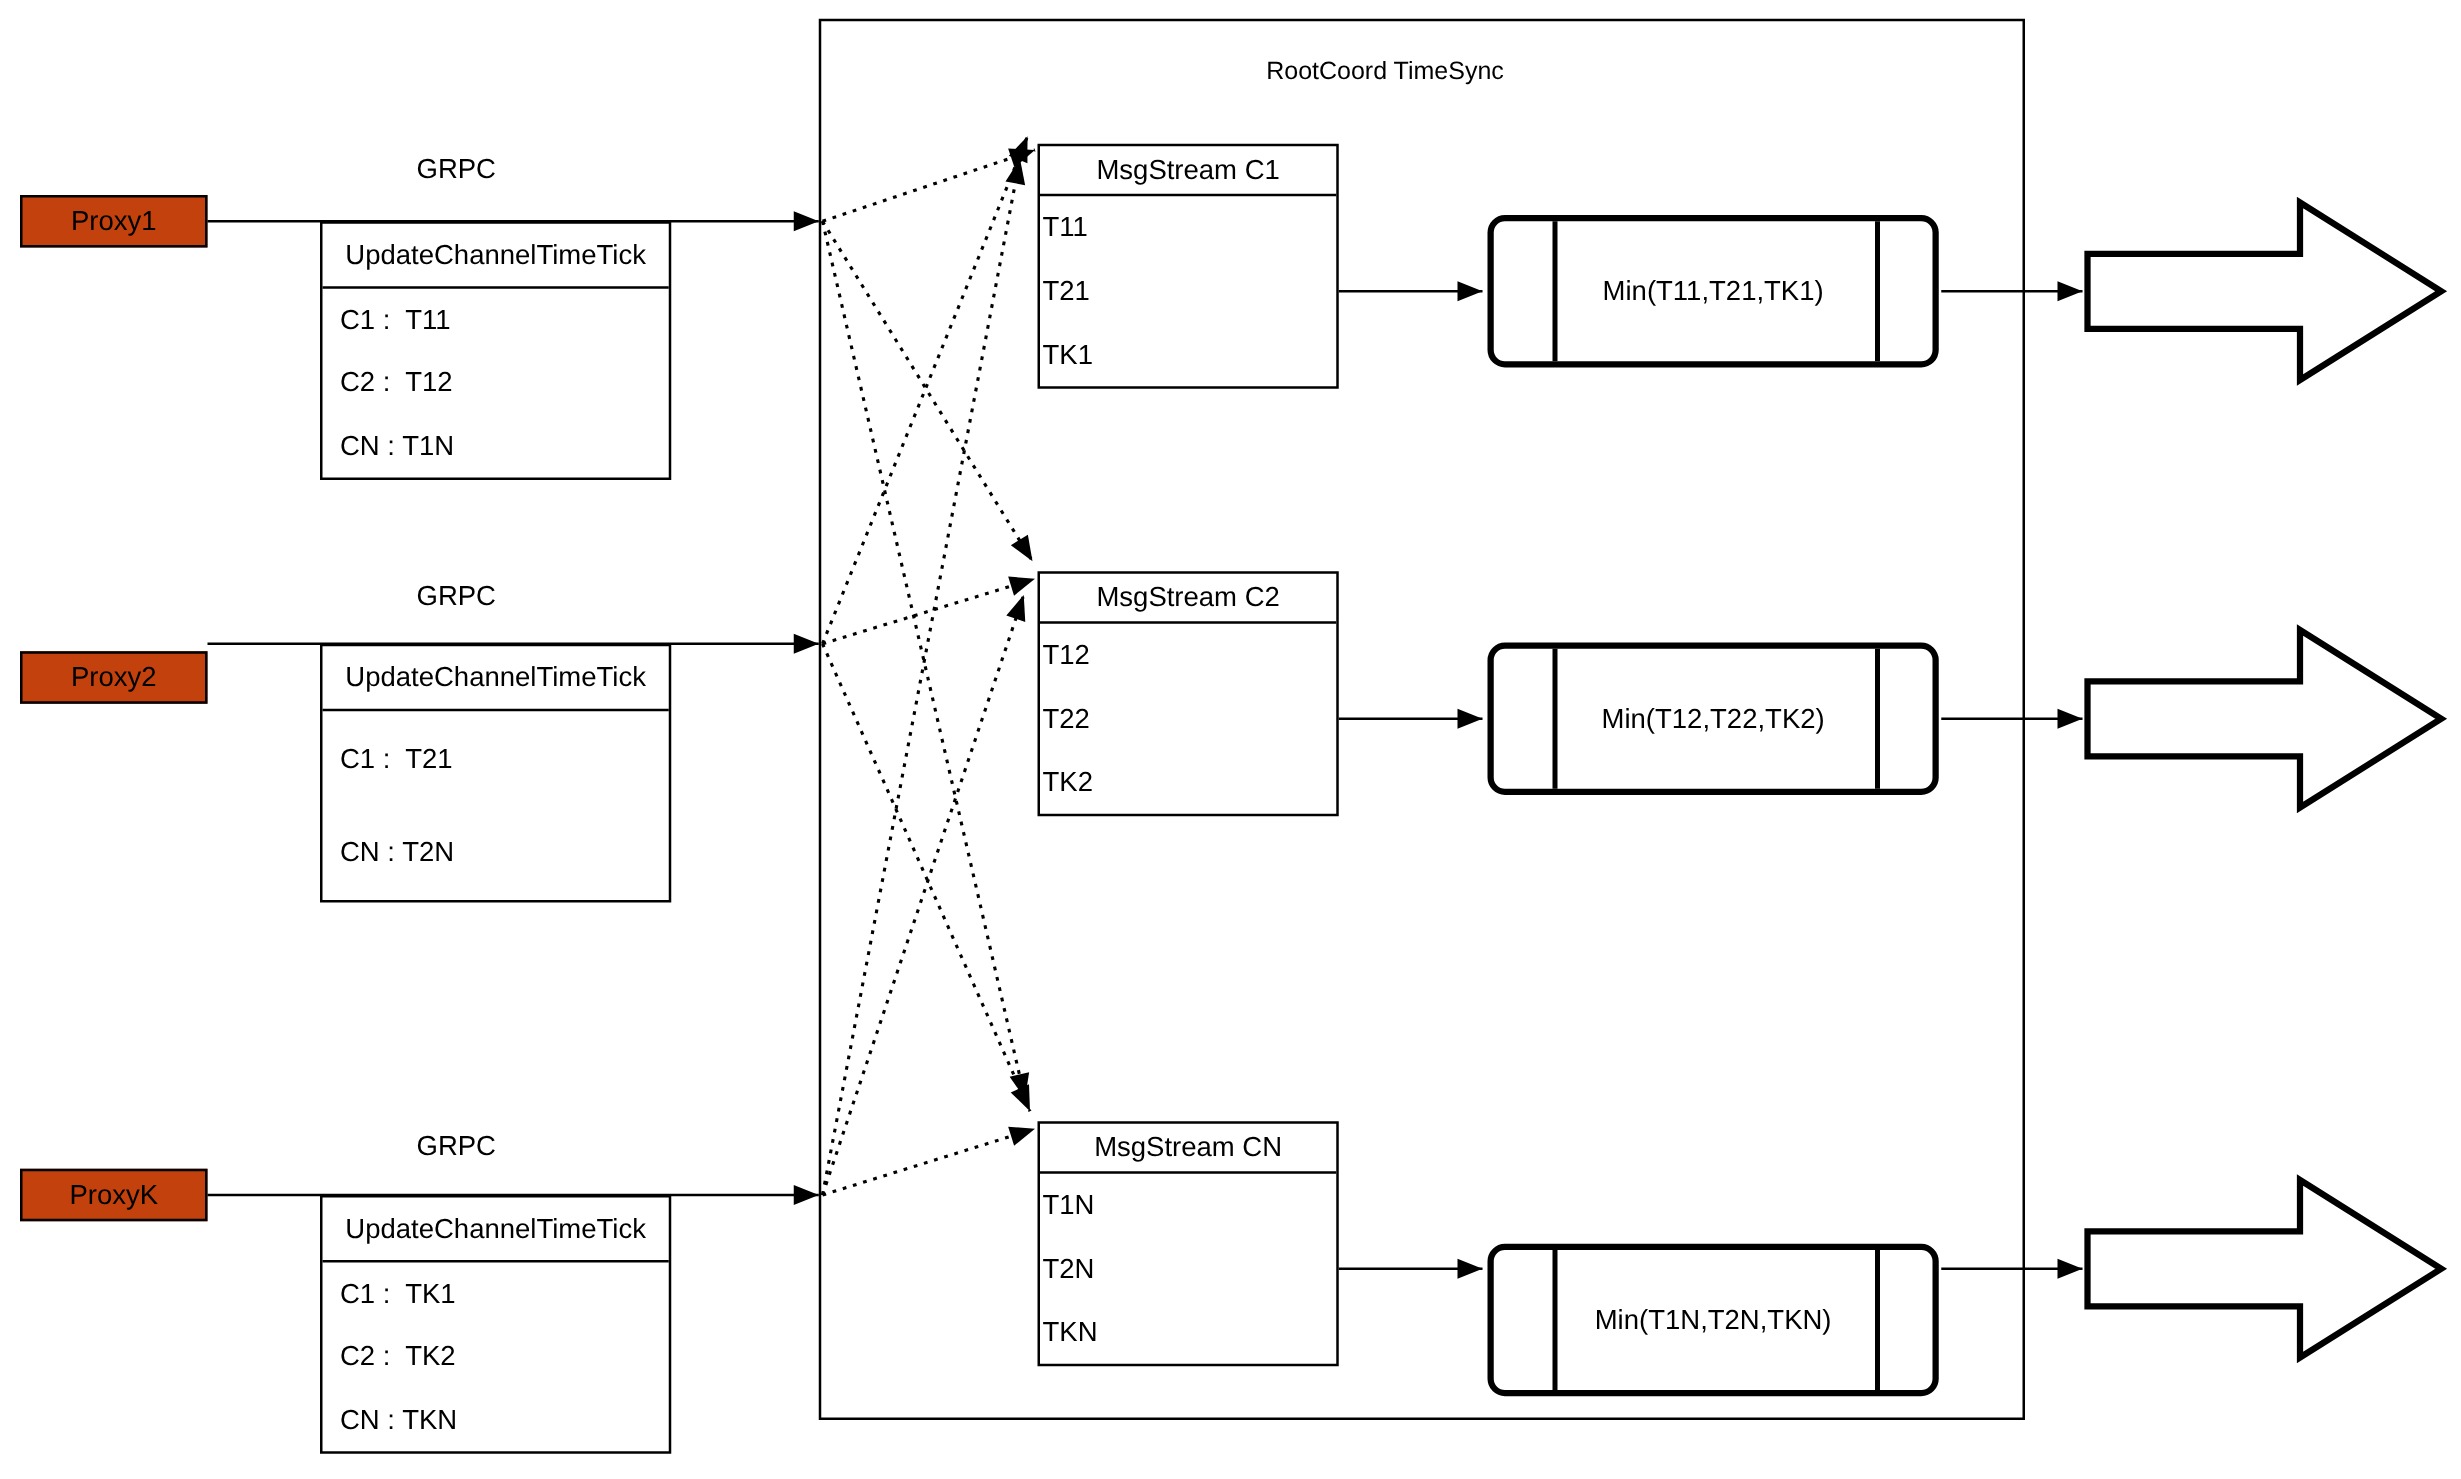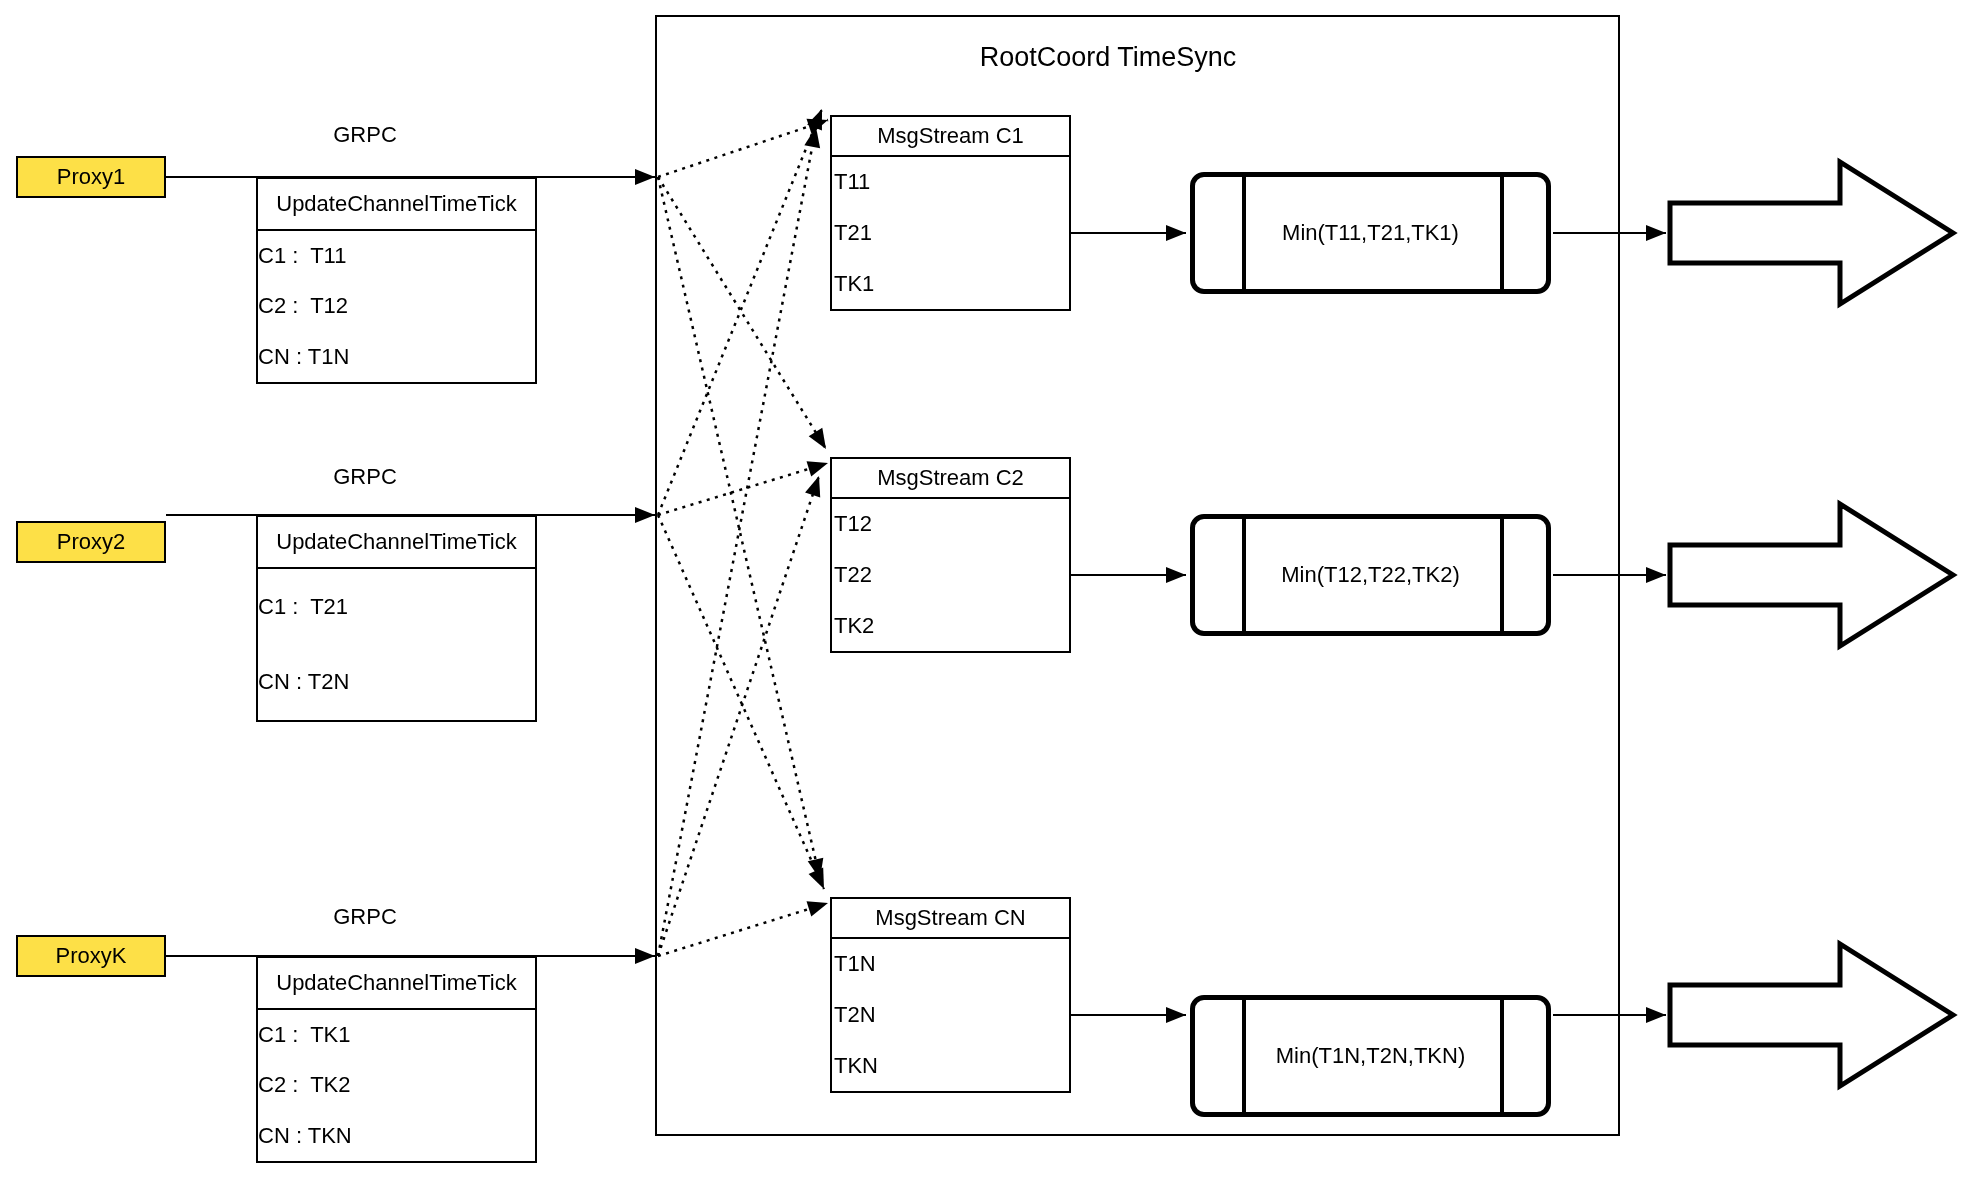--- a/index.html
+++ b/index.html
@@ -2,27 +2,27 @@
 <html><head>
 <meta charset="utf-8">
 <style>
   html,body{margin:0;padding:0;background:#ffffff;}
   #canvas{position:relative;width:1969px;height:1183px;background:#ffffff;overflow:hidden;
           font-family:"Liberation Sans",sans-serif;color:#000;}
   .abs{position:absolute;box-sizing:border-box;}
   .center{display:flex;align-items:center;justify-content:center;}
   .txt{font-size:22px;line-height:1;}
   .root-box{border:2px solid #000;background:transparent;}
-  .root-title{font-size:27px;}
-  .proxy-box{width:150px;height:42px;border:2px solid #000;background:#fde047;}
+  .root-title{font-size:20px;}
+  .proxy-box{width:150px;height:42px;border:2px solid #000;background:#c2410c;}
   .grpc-label{width:120px;height:30px;}
   .uctt-table{left:256px;width:281px;height:207px;border:2px solid #000;background:#fff;
               display:flex;flex-direction:column;}
   .uctt-header{height:50px;border-bottom:2px solid #000;display:flex;align-items:center;justify-content:center;}
-  .uctt-row{flex:1;display:flex;align-items:center;padding-left:0;white-space:pre;}
+  .uctt-row{flex:1;display:flex;align-items:center;padding-left:14px;white-space:pre;}
   .ms-table{left:830px;width:241px;height:196px;border:2px solid #000;background:#fff;
             display:flex;flex-direction:column;}
   .ms-header{height:38px;border-bottom:2px solid #000;display:flex;align-items:center;justify-content:center;}
   .ms-row{flex:1;display:flex;align-items:center;padding-left:2px;}
   .min-box{left:1190px;width:361px;height:122px;border:5px solid #000;border-radius:14px;background:#fff;}
   .min-divider{position:absolute;top:0;bottom:0;width:4px;background:#000;}
   .min-label{position:absolute;left:0;right:0;top:0;bottom:0;display:flex;align-items:center;justify-content:center;}
   .arrow-label{left:1693px;width:225px;height:30px;}
   #overlay{position:absolute;left:0;top:0;z-index:10;pointer-events:none;}
 </style>

